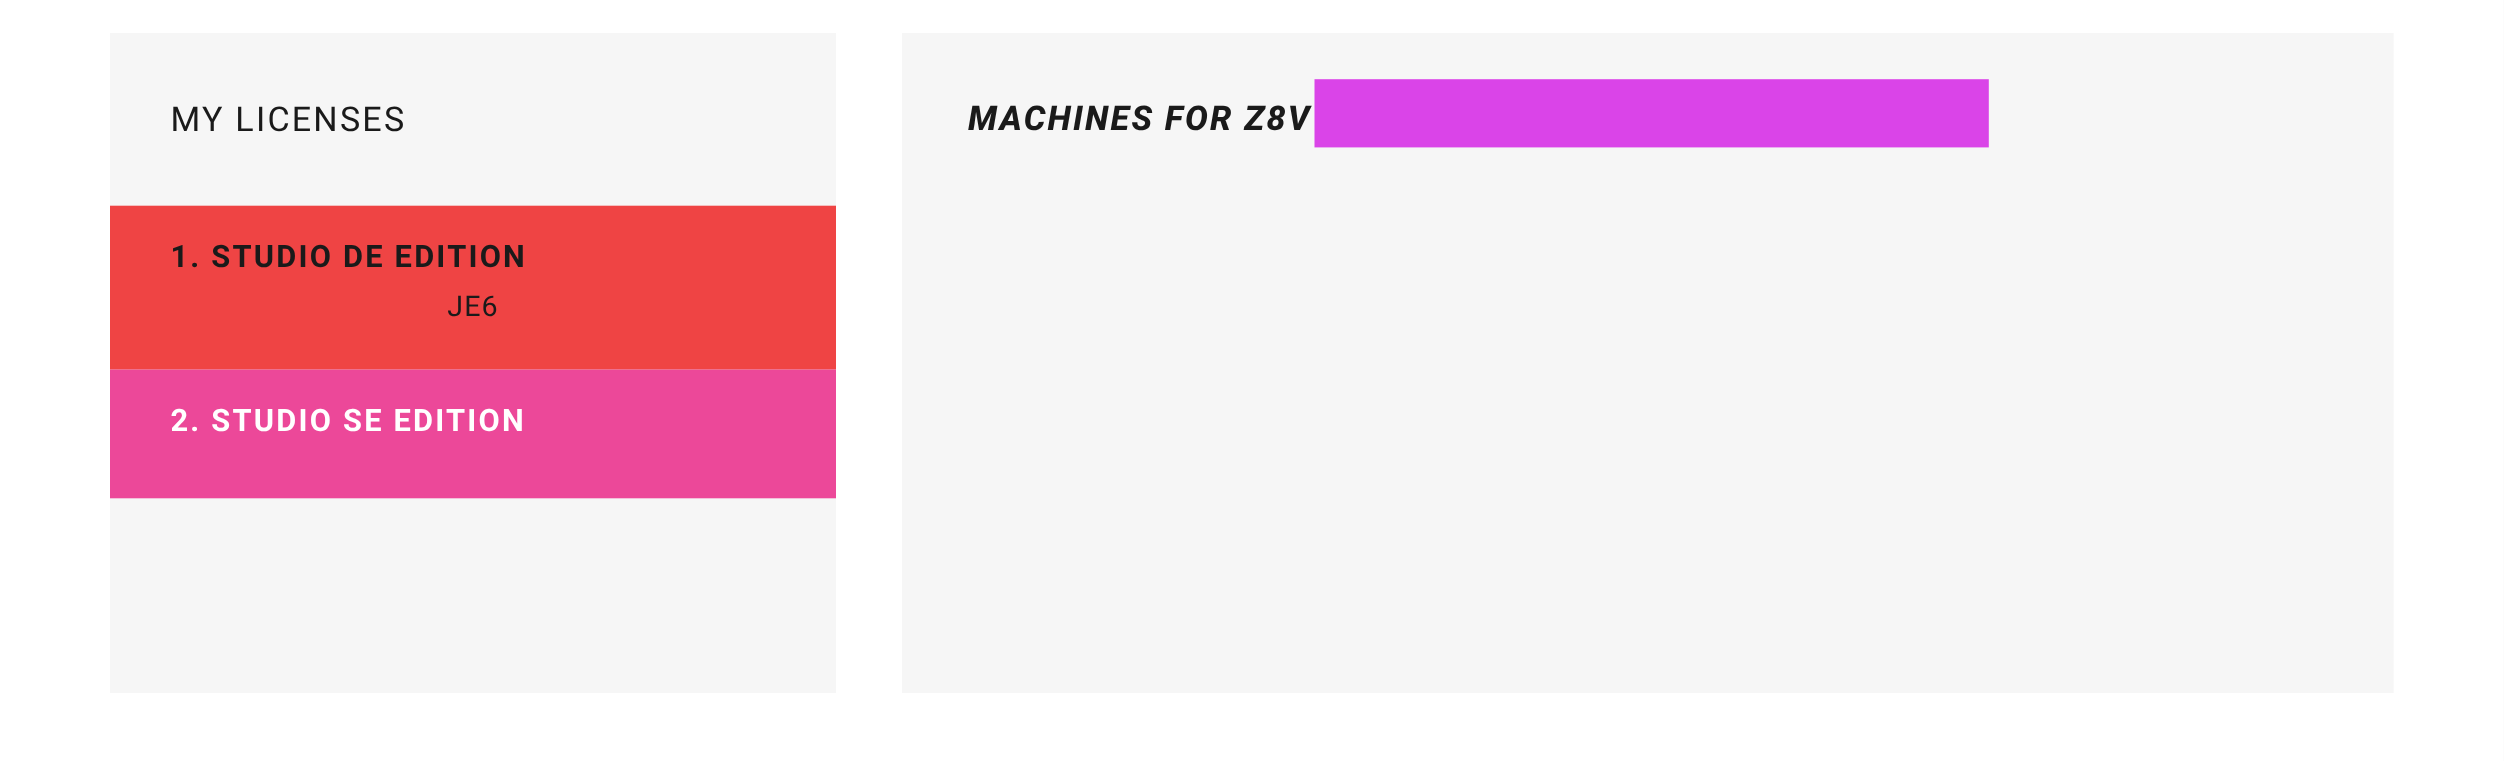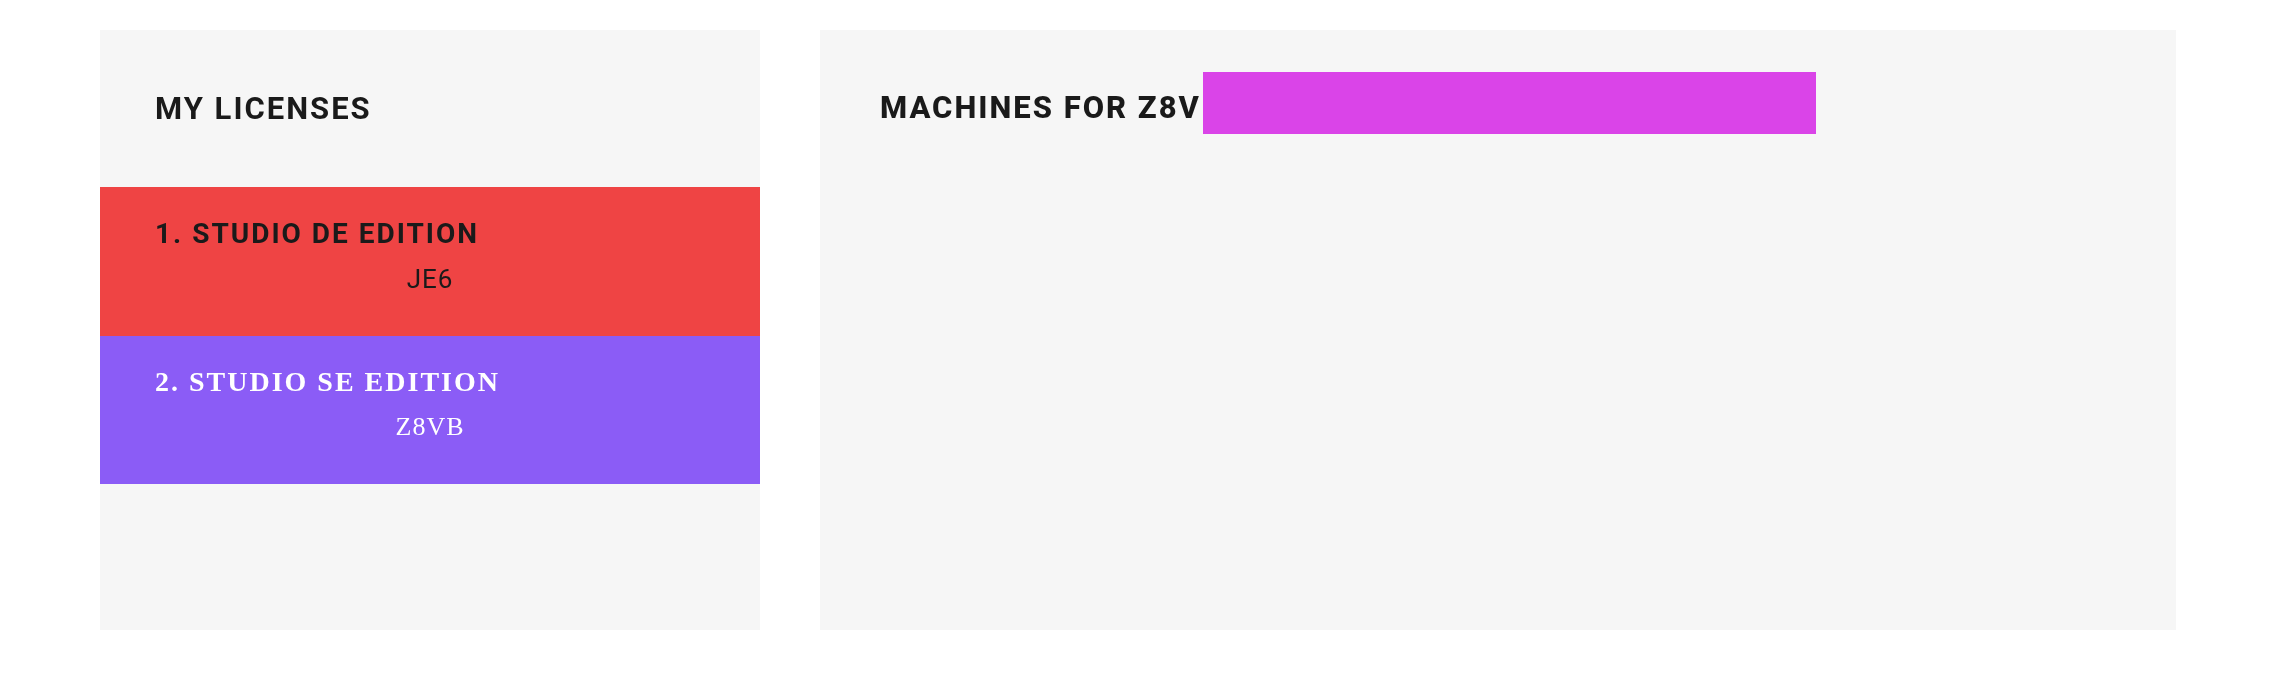--- a/index.html
+++ b/index.html
@@ -34,40 +34,39 @@
       padding: 50px 60px;
       min-height: 600px;
     }
     
     .licenses-header {
       padding: 60px 55px 60px 55px;
     }
     
     .licenses-title {
       font-size: 31px;
-      font-weight: 700;
+      font-weight: 400;
       letter-spacing: 2px;
       color: #1a1a1a;
       text-transform: uppercase;
     }
     
     .license-item {
       padding: 30px 55px 40px 55px;
       cursor: pointer;
     }
     
     .license-item-unselected {
       background: #ef4444;
       color: #1a1a1a;
     }
     
     .license-item-selected {
-      background: #8b5cf6;
+      background: #ec4899;
       color: #ffffff;
-      font-family: Liberation Serif, serif;
     }
     
     .license-item-selected .license-key-prefix {
       color: #ffffff;
     }
     
     .license-item-title {
       font-size: 28px;
       font-weight: 700;
       letter-spacing: 2px;
@@ -106,20 +105,21 @@
       gap: 2px;
     }
     
     .machines-title-prefix {
       font-size: 31px;
       font-weight: 800;
       letter-spacing: 2px;
       color: #1a1a1a;
       text-transform: uppercase;
       white-space: nowrap;
+      font-style: italic;
     }
     
     .machines-redaction {
       background: #da44e8;
       height: 62px;
       width: 613px;
       margin-top: -8px;
     }
   </style>
 </head>
@@ -136,24 +136,20 @@
     <div class="license-item license-item-unselected">
       <div class="license-item-title">1. STUDIO DE EDITION</div>
       <div class="license-key-row">
         <span class="license-key-prefix">JE6</span>
         <span class="redaction-block redaction-block-small"></span>
       </div>
     </div>
 
     <div class="license-item license-item-selected">
       <div class="license-item-title">2. STUDIO SE EDITION</div>
-      <div class="license-key-row">
-        <span class="license-key-prefix">Z8VB</span>
-        <span class="redaction-block redaction-block-small"></span>
-      </div>
     </div>
 
   </div>
 
   <div class="machines-panel">
     <div class="machines-header-row">
       <h2 class="machines-title-prefix">MACHINES FOR Z8V</h2>
       <span class="machines-redaction"></span>
     </div>
   </div>

